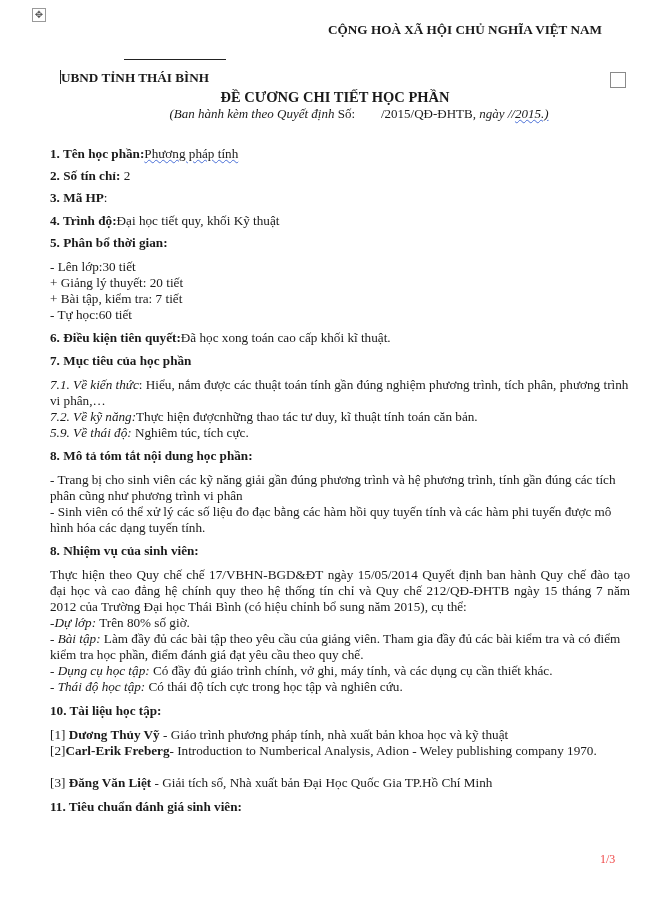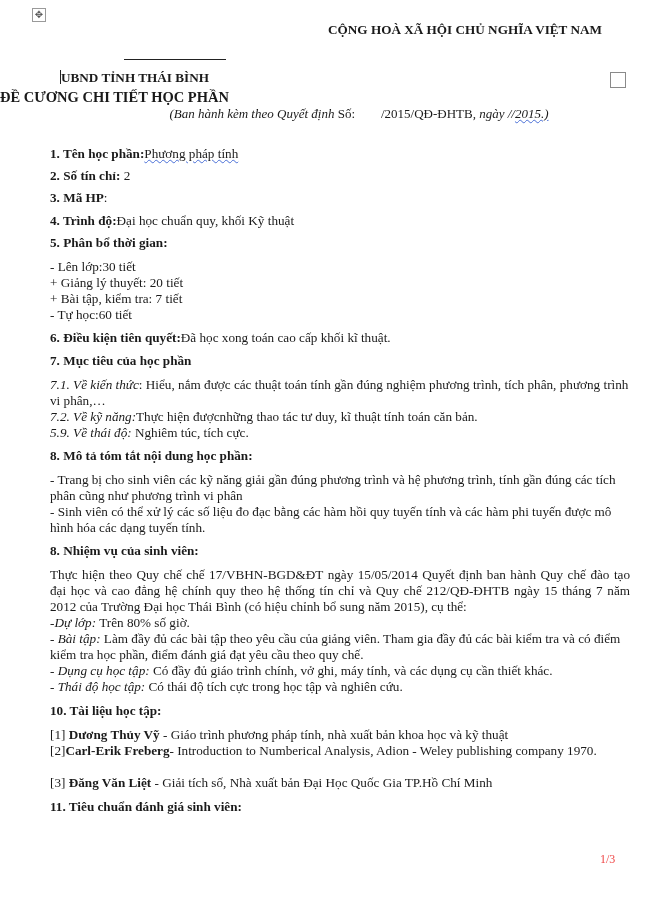--- a/index.html
+++ b/index.html
@@ -13,21 +13,21 @@
     font-size:10px; line-height:11px; text-align:center; color:#555; background:#fff;
     font-family:"DejaVu Sans", sans-serif;
   }
   .frame-box { left:610px; top:72px; width:14px; height:14px; border:1px solid #8a8a8a; background:#fff; }
   .hdr-left { left:60px; top:21px; width:230px; line-height:17px;margin-top:48px; }
   .hdr-right { left:300px; top:21px; width:330px; text-align:center; line-height:17px; }
   .b { font-weight:bold; }
   .u { text-decoration:underline; }
   .hdr-rule { left:124px; top:59px; width:102px; height:1px; background:#222; }
   .cursor { display:inline-block; width:1px; height:14px; background:#222; vertical-align:-2px; margin-right:0; }
-  .title { left:0; width:670px; top:89px; text-align:left; font-size:14.5px; font-weight:bold; }
+  .title { left:0; width:670px; top:89px; text-align:center; font-size:14.5px; font-weight:bold; }
   .subtitle { left:0; width:646px; top:106px; text-align:center; font-style:italic; font-size:13px;margin-left:36px; }
   .subtitle .n { font-style:normal; }
   .squiggle { text-decoration:underline wavy #4a6fd6; text-decoration-thickness:1px; }
   .line { left:50px; white-space:nowrap; line-height:16px; }
   .para { left:50px; width:580px; line-height:16px; }
   .h { font-weight:bold; }
   .i { font-style:italic; }
   .hang { padding-left:24px; text-indent:-24px; }
   .page-num { left:600px; top:852px; color:#ef4444; font-size:12px; }
 </style>
@@ -45,21 +45,21 @@
 <div class="abs hdr-right">
   <div class="b">CỘNG HOÀ XÃ HỘI CHỦ NGHĨA VIỆT NAM</div>
 </div>
 
 <div class="abs title">ĐỀ CƯƠNG CHI TIẾT HỌC PHẦN</div>
 <div class="abs subtitle"><span>(Ban hành kèm theo Quyết định </span><span class="n">Số:</span><span class="n" style="white-space:pre">        /2015/QĐ-ĐHTB</span><span>, ngày //</span><span class="squiggle">2015.)</span></div>
 
 <div class="abs line" style="top:146px"><span class="h">1. Tên học phần:</span><span class="squiggle">Phương pháp tính</span></div>
 <div class="abs line" style="top:168px"><span class="h">2. Số tín chỉ:</span><span> 2</span></div>
 <div class="abs line" style="top:190px"><span class="h">3. Mã HP</span><span>:</span></div>
-<div class="abs line" style="top:213px"><span class="h">4. Trình độ:</span><span>Đại học chuẩn quy, khối Kỹ thuật</span></div>
+<div class="abs line" style="top:213px"><span class="h">4. Trình độ:</span><span>Đại học tiết quy, khối Kỹ thuật</span></div>
 <div class="abs line" style="top:235px"><span class="h">5. Phân bổ thời gian:</span></div>
 <div class="abs line" style="top:259px">- Lên lớp:30 tiết</div>
 <div class="abs line" style="top:275px">+ Giảng lý thuyết: 20 tiết</div>
 <div class="abs line" style="top:291px">+ Bài tập, kiểm tra: 7 tiết</div>
 <div class="abs line" style="top:307px">- Tự học:60 tiết</div>
 <div class="abs line" style="top:330px"><span class="h">6. Điều kiện tiên quyết:</span><span>Đã học xong toán cao cấp khối kĩ thuật.</span></div>
 
 <div class="abs line" style="top:353px"><span class="h">7. Mục tiêu của học phần</span></div>
 <div class="abs para" style="top:377px"><span class="i">7.1. Về kiến thức</span><span>: Hiểu, nắm được các thuật toán tính gần đúng nghiệm phương trình, tích phân, phương trình vi phân,…</span></div>
 <div class="abs line" style="top:409px"><span class="i">7.2. Về kỹ năng:</span><span>Thực hiện đượcnhững thao tác tư duy, kĩ thuật tính toán căn bản.</span></div>

